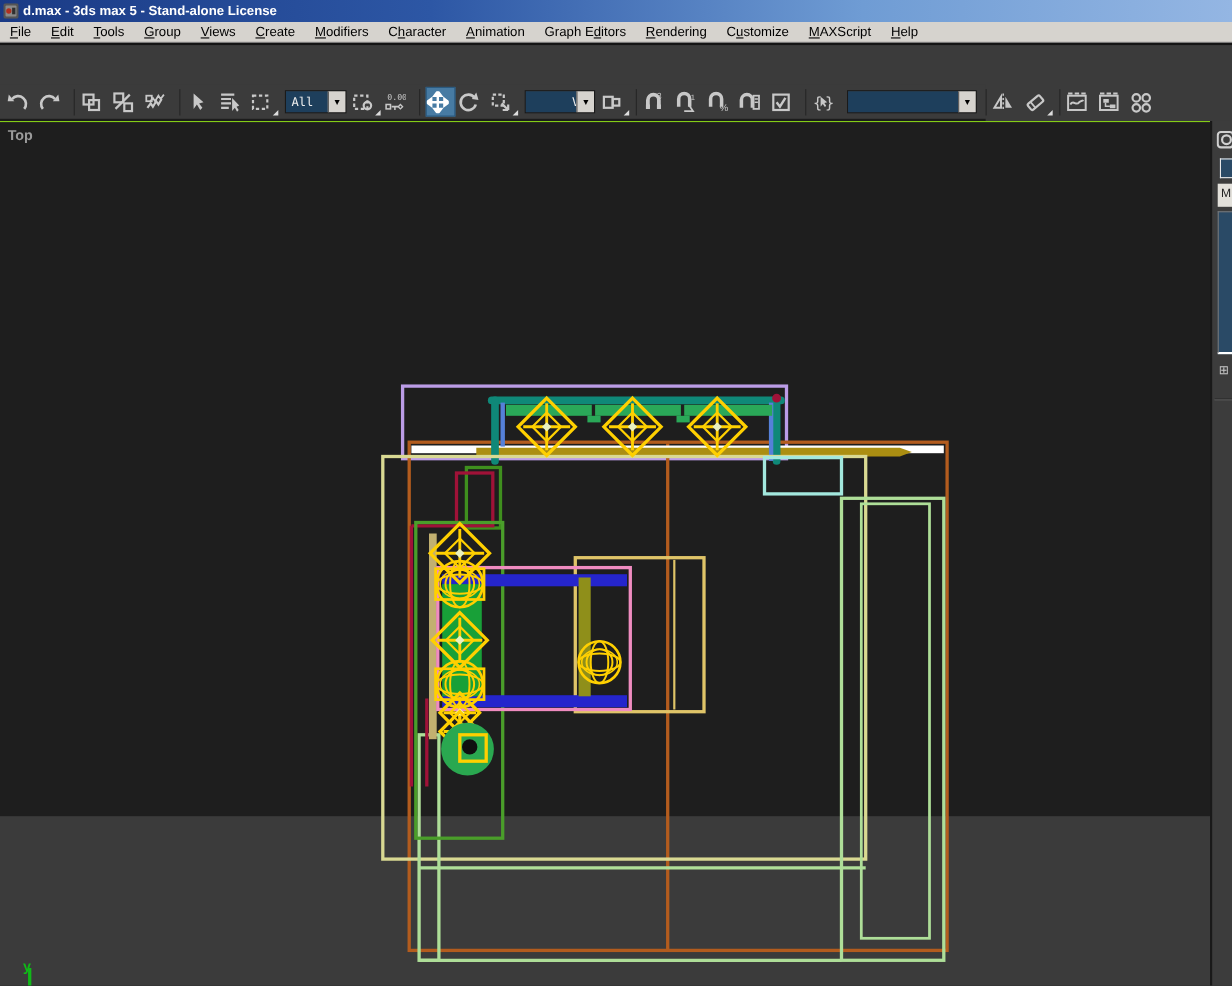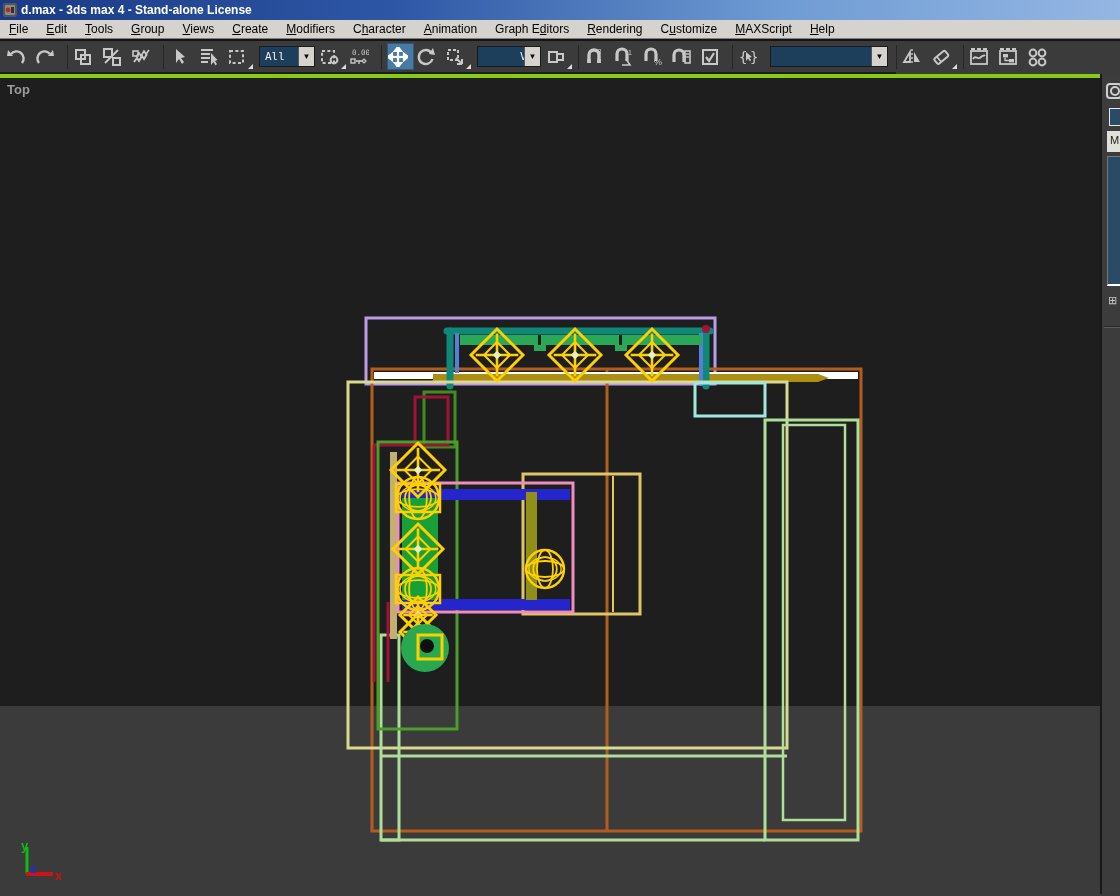--- a/index.html
+++ b/index.html
@@ -11,37 +11,37 @@
     color:#fff;font-size:12px;font-weight:bold;padding-left:3px;gap:4px;}
   .appicon{width:14px;height:14px;flex:0 0 14px;}
   
   .menubar{height:19px;width:1120px;background:#d6d3ce;display:flex;align-items:center;
     font-size:12px;color:#000;border-bottom:1px solid #808080;}
   .menuitem{padding:2px 9px;cursor:default;text-align:right;}
   .menuitem u{text-decoration:underline;}
   .blackband{height:2px;background:#141414;width:1120px;}
   
   .toolbar{height:33px;width:896px;background:#3b3b3b;display:flex;align-items:center;
-    padding-left:6px;gap:2px;border-bottom:2px solid #1c1c1c;}
+    padding-left:6px;gap:2px;border-bottom:2px solid #1c1c1c;margin-top:36px;}
   .tbtn{width:27px;height:27px;display:flex;align-items:center;
     position:relative;flex:0 0 auto;}
   .tbtn.active{background:#477ba3;border:1px solid #2a5a80;}
   .tbtn .fly{position:absolute;right:1px;bottom:1px;width:0;height:0;
     border-left:5px solid transparent;border-bottom:5px solid #ddd;}
   .tsep{width:7px;height:24px;flex:0 0 7px;position:relative;}
   .tsep:before{content:"";position:absolute;left:3px;top:0;bottom:0;width:1px;background:#262626;}
   .tdrop{height:21px;display:flex;flex:0 0 auto;margin:0 3px;border:1px solid #1a1a1a;}
   .tdrop .val{background:#1e3f5c;color:#eee;font-family:"DejaVu Sans Mono",monospace;
     font-size:11px;padding:3px 4px 0 5px;overflow:hidden;white-space:nowrap;}
   .tdrop .dbtn{width:16px;background:#d6d3ce;color:#000;font-size:8px;display:flex;
     align-items:center;justify-content:center;border-left:1px solid #555;}
   
   .vpwrap{position:relative;width:1120px;height:820px;display:flex;}
   .viewport{position:relative;width:1100px;height:632px;background:#1e1e1e;
-    border-top:4px solid #84cc16;}
+    border-top:1px solid #84cc16;}
   .vplabel{position:absolute;left:7px;top:4px;color:#9b9b9b;font-size:13px;
     font-weight:bold;z-index:5;}
   .scene{position:absolute;left:0;top:0;width:1100px;height:820px;}
   
   .sidepanel{width:20px;height:820px;background:#3c3c3c;border-left:2px solid #191919;
     position:relative;}
   .sp-icon1{position:absolute;left:4px;top:8px;}
   .sp-bluebox{position:absolute;left:7px;top:34px;width:13px;height:18px;
     background:#2a4a66;border:1px solid #e8e8e8;border-right:none;}
   .sp-mbox{position:absolute;left:5px;top:57px;width:15px;height:21px;background:#e2e0da;
@@ -55,21 +55,21 @@
 </head>
 <body>
 
 <div class="titlebar">
   <svg class="appicon" viewBox="0 0 14 14">
     <rect x="0" y="0" width="14" height="14" rx="2" fill="#555"></rect>
     <rect x="2" y="2" width="10" height="10" rx="1" fill="#8a8a8a"></rect>
     <circle cx="5" cy="7" r="2.4" fill="#b03020"></circle>
     <rect x="8" y="4" width="3" height="6" fill="#303030"></rect>
   </svg>
-  <span>d.max - 3ds max 4 - Stand-alone License</span>
+  <span>d.max - 3ds max 5 - Stand-alone License</span>
 </div>
 
 <div class="menubar" id="menubar">
     <div class="menuitem"><u>F</u>ile</div>
     <div class="menuitem"><u>E</u>dit</div>
     <div class="menuitem"><u>T</u>ools</div>
     <div class="menuitem"><u>G</u>roup</div>
     <div class="menuitem"><u>V</u>iews</div>
     <div class="menuitem"><u>C</u>reate</div>
     <div class="menuitem"><u>M</u>odifiers</div>

